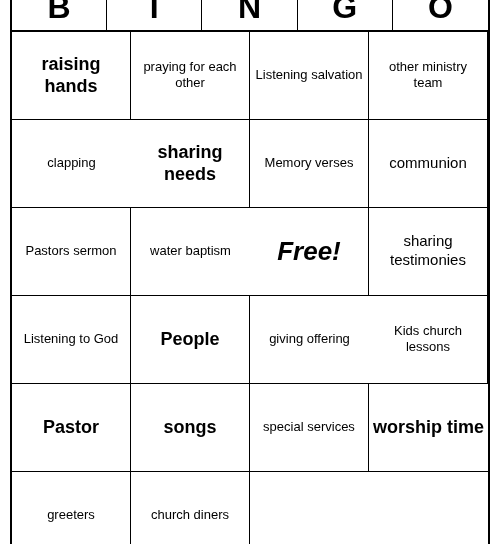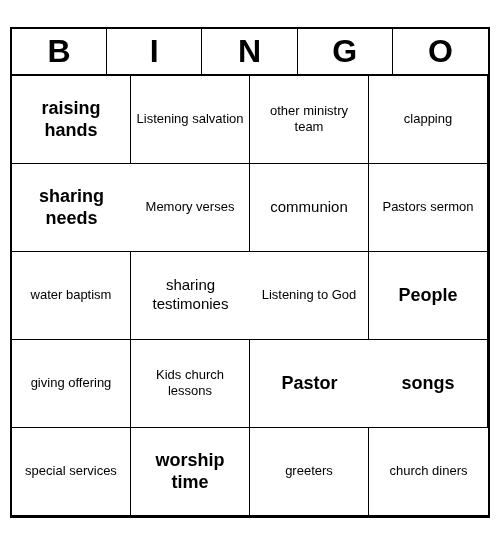--- a/index.html
+++ b/index.html
@@ -62,28 +62,30 @@
 <div class="bingo-card">
   <div class="bingo-header">
   <div class="header-cell">B</div>
       <div class="header-cell">I</div>
       <div class="header-cell">N</div>
       <div class="header-cell">G</div>
       <div class="header-cell">O</div>
     </div>
   <div class="bingo-grid">
   <div class="cell large-text">raising hands</div>
+      <div class="cell">praying for each other</div>
       <div class="cell">Listening salvation</div>
       <div class="cell">other ministry team</div>
       <div class="cell">clapping</div>
       <div class="cell large-text">sharing needs</div>
       <div class="cell">Memory verses</div>
       <div class="cell small-text">communion</div>
       <div class="cell">Pastors sermon</div>
       <div class="cell">water baptism</div>
+      <div class="cell free">Free!</div>
       <div class="cell small-text">sharing testimonies</div>
       <div class="cell">Listening to God</div>
       <div class="cell large-text">People</div>
       <div class="cell">giving offering</div>
       <div class="cell">Kids church lessons</div>
       <div class="cell large-text">Pastor</div>
       <div class="cell large-text">songs</div>
       <div class="cell">special services</div>
       <div class="cell large-text">worship time</div>
       <div class="cell">greeters</div>

